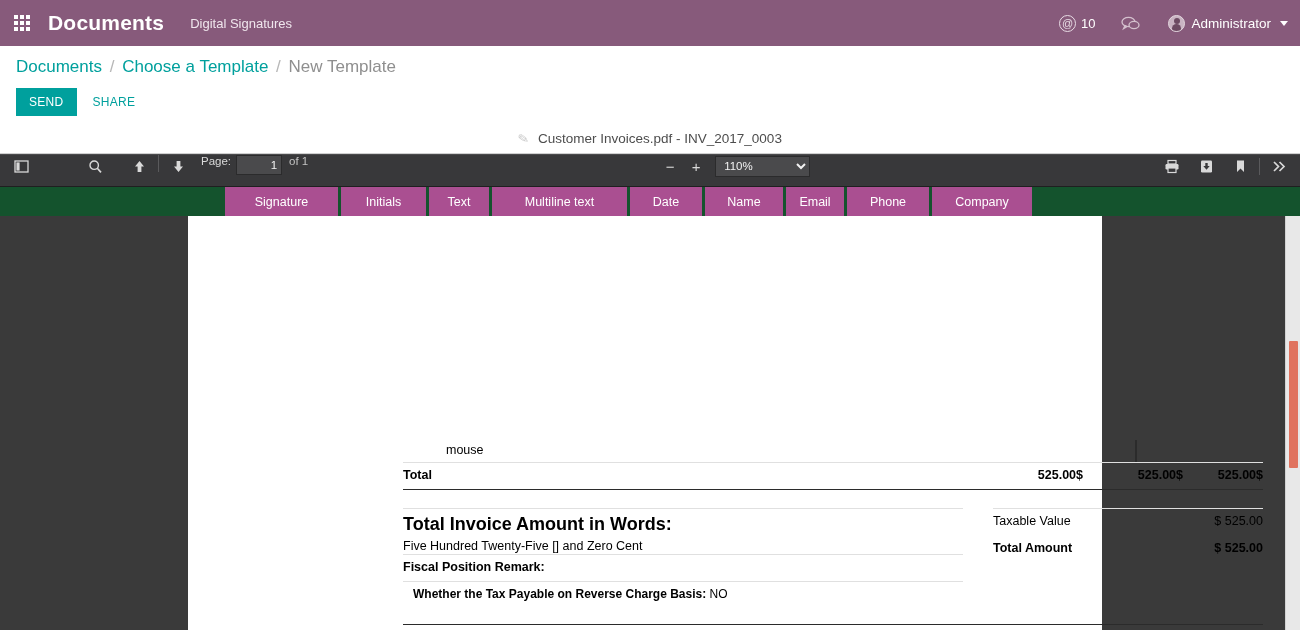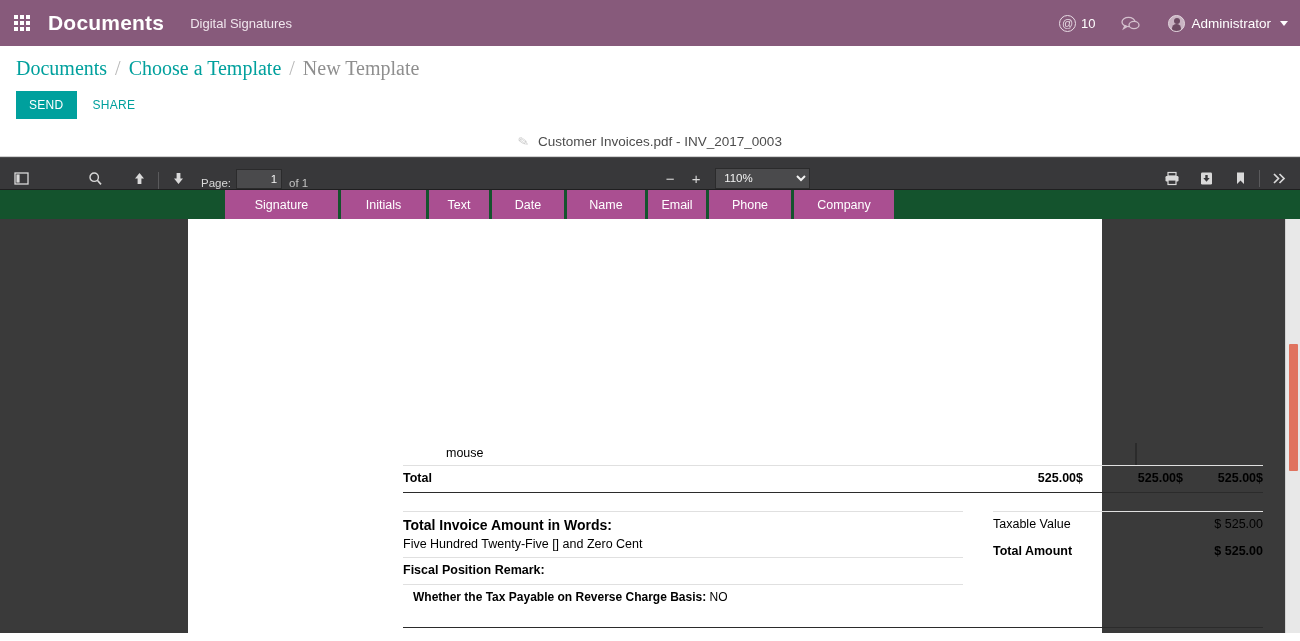--- a/index.html
+++ b/index.html
@@ -30,39 +30,39 @@
     border:1px solid #e3d6de; overflow:hidden; position:relative; }
   .avatar:after { content:""; position:absolute; width:9px; height:7px; background:#6d4a62;
     border-radius:5px 5px 0 0; left:3px; bottom:0; }
   .avatar:before { content:""; position:absolute; width:6px; height:6px; background:#6d4a62;
     border-radius:50%; left:4.5px; top:2px; z-index:1; }
   .caret-down { width:0;height:0;border-left:4px solid transparent;border-right:4px solid transparent;
     border-top:5px solid #ffffff; margin-left:3px; }
 
   
   .controlpanel { background:#ffffff; padding: 11px 0 0 16px; }
-  .breadcrumb { font-size: 20px; color:#8f8f8f;font-family:Liberation Serif, serif; }
+  .breadcrumb { font-size: 17px; color:#8f8f8f; }
   .breadcrumb a { color:#00a09d; text-decoration:none; }
   .breadcrumb .sep { color:#b7b7b7; margin:0 3px; }
   .actions { margin-top: 11px; display:flex; align-items:center; gap: 6px; }
   .btn-send { background:#00a09d; color:#ffffff; font-size:12px; padding:7px 13px;
     border:none; letter-spacing:.3px; cursor:pointer; }
   .btn-share { background:transparent; color:#00a09d; font-size:12px; padding:7px 10px;
     border:none; letter-spacing:.3px; cursor:pointer; }
 
   
   .filebar { height: 31px; border-bottom:1px solid #d0d0d0; background:#ffffff;
     display:flex; align-items:center; justify-content:center; gap:9px; margin-top:7px; }
   .filebar .name { font-size:13.5px; color:#4d4d4d; }
   .pencil { color:#c9c9c9; font-size:13px; transform:rotate(-10deg); }
 
   
   .pdftoolbar { height: 33px; background:#38383a;
     border-top:1px solid #4b4b4d; border-bottom:1px solid #1f1f20;
-    display:flex; align-items:flex-end; padding:0 8px; color:#d9d9d9; font-size:11.5px; }
+    display:flex; align-items:flex-start; padding:0 8px; color:#d9d9d9; font-size:11.5px; }
   .tb-btn { width:26px;height:22px;display:flex;align-items:center;justify-content:center;
     cursor:pointer; color:#d9d9d9; }
   .tb-sep { width:1px;height:17px;background:#5a5a5c;margin:0 6px; }
   .pagelabel { margin:0 5px 0 10px; color:#d9d9d9; }
   .pageinput { width:46px;height:20px;background:#4a4a4c;border:1px solid #2b2b2c;
     color:#f2f2f2;font-size:11.5px;text-align:right;padding:0 4px;
     font-family:"Liberation Sans",sans-serif; }
   .pageof { margin-left:7px; color:#c2c2c2; }
   .zoomgroup { margin-left:auto; display:flex; align-items:center; }
   .zoombtn { width:26px;height:22px;display:flex;align-items:center;justify-content:center;
@@ -94,21 +94,21 @@
   .hr-dark { position:absolute; height:1.4px; background:#2b2b2b; }
 
   .totalrow { position:absolute; left:215px; top:252px; width:860px;
     display:flex; align-items:center; font-weight:bold; font-size:12.5px; }
   .totalrow .lbl { width:560px; }
   .totalrow .v1 { width:120px; text-align:right; }
   .totalrow .v2 { width:100px; text-align:right; }
   .totalrow .v3 { width:80px; text-align:right; }
 
   .words-block { position:absolute; left:215px; top:298px; width:560px; }
-  .words-block .h { font-weight:bold; font-size:14px; }
+  .words-block .h { font-weight:bold; font-size:18px; }
   .words-block .v { font-size:12.5px; margin-top:4px; }
 
   .fiscal { position:absolute; left:215px; top:344px; font-weight:bold; font-size:12.5px; }
   .reverse { position:absolute; left:225px; top:371px; font-size:12px; }
   .reverse b { font-weight:bold; }
 
   .taxbox { position:absolute; left:805px; top:298px; width:270px; font-size:12.5px; }
   .taxrow { display:flex; justify-content:space-between; padding-bottom:6px; }
   .taxrow.total { font-weight:bold; padding-top:7px; }
 
@@ -237,20 +237,21 @@
         <path d="M7.5 2 L12 6.5 L7.5 11" fill="none" stroke="#d9d9d9" stroke-width="1.7"></path>
       </svg>
     </span>
   </div>
 </div>
 
 <div class="fieldtabs">
   <div class="ftab w-sig">Signature</div>
   <div class="ftab w-ini">Initials</div>
   <div class="ftab w-txt">Text</div>
+  <div class="ftab w-mul">Multiline text</div>
   <div class="ftab w-dat">Date</div>
   <div class="ftab w-nam">Name</div>
   <div class="ftab w-ema">Email</div>
   <div class="ftab w-pho">Phone</div>
   <div class="ftab w-com">Company</div>
 </div>
 
 <div class="viewer">
   <div class="page">
 

